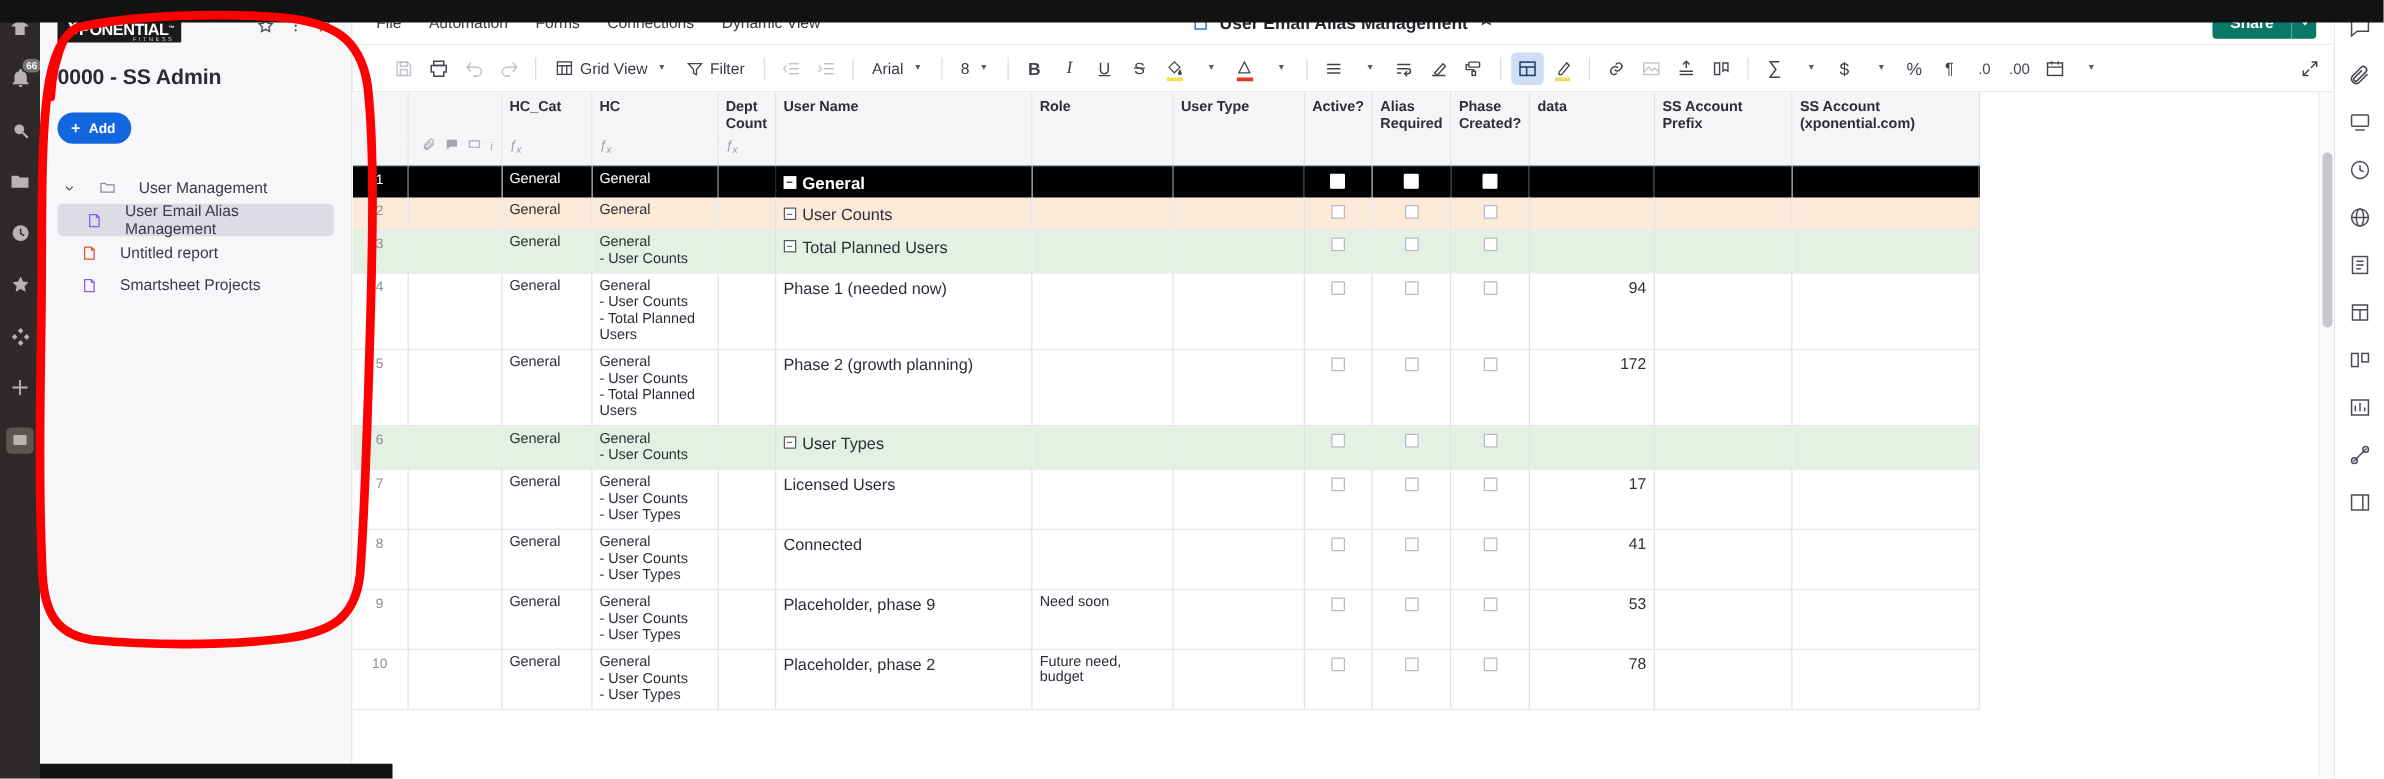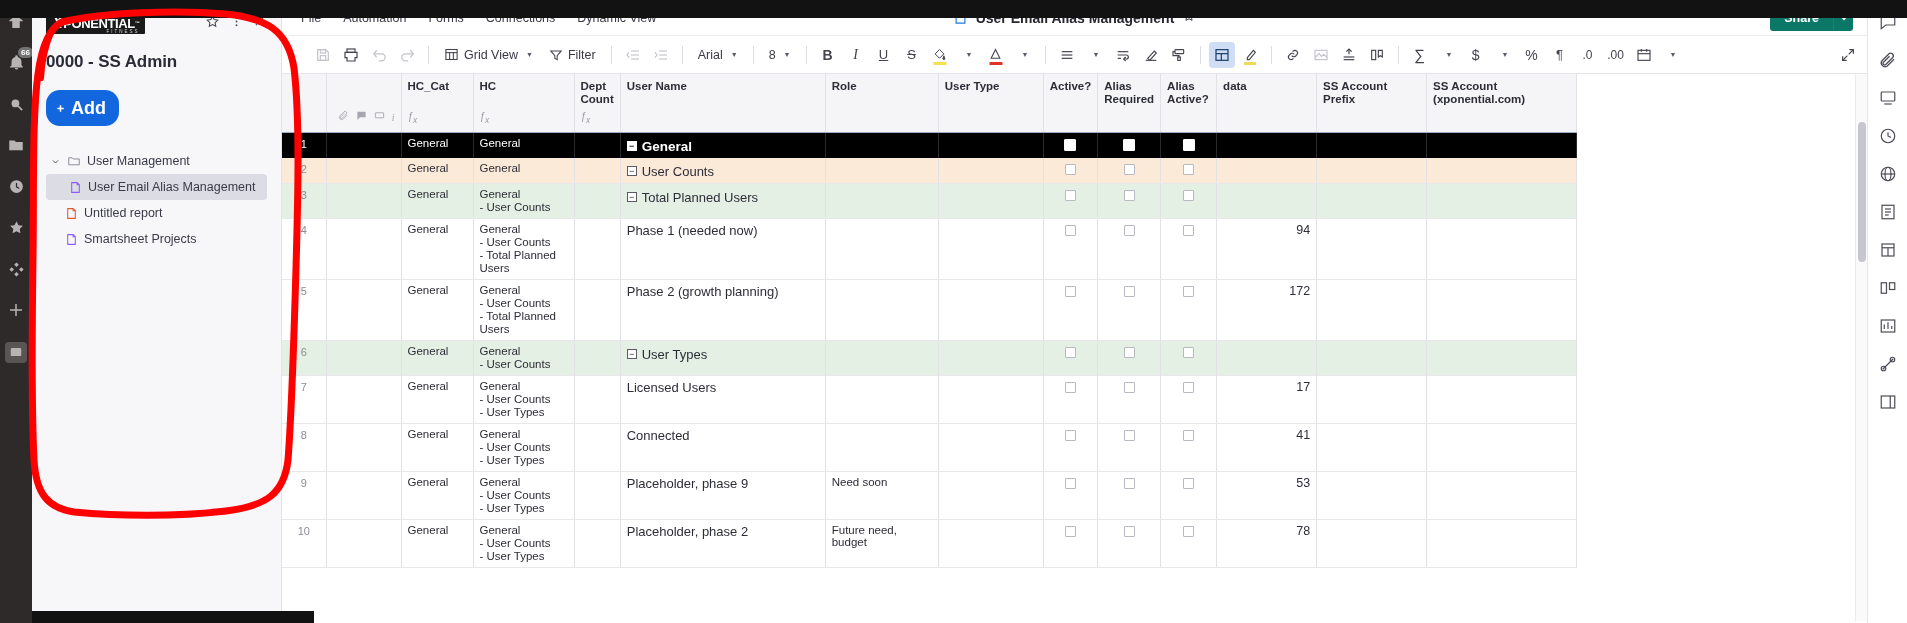--- a/index.html
+++ b/index.html
@@ -51,28 +51,28 @@
   .logo .lsub {
     position: absolute; bottom: 0px; right: 6px; font-size: 4.5px;
     letter-spacing: 2px; color: #d8d8d8; font-weight: 400;
   }
   .lp-head-actions { margin-left: auto; display: flex; align-items: center; gap: 10px; color: #4a4a55; }
   .lp-title {
     font-size: 17px; font-weight: 700; color: #2b2b38; margin-top: 18px; letter-spacing: -0.1px;
   }
   .add-btn {
     margin-top: 18px; background: #1267de; color: #fff; border: none;
-    border-radius: 14px; height: 36px; padding: 0 13px 0 9px;
-    font-size: 18px; font-weight: 700; display: inline-flex;
+    border-radius: 14px; height: 25px; padding: 0 13px 0 9px;
+    font-size: 11px; font-weight: 700; display: inline-flex;
     align-items: center; gap: 5px; cursor: pointer;
     font-family: "Liberation Sans", sans-serif;
   }
   .tree { margin-top: 22px; }
   .tree-row {
-    display: flex; align-items: center; height: 26px; gap: 6px;
+    display: flex; align-items: center; height: 26px; gap: 18px;
     font-size: 12.5px; color: #3a3a48; border-radius: 4px; cursor: pointer;
     padding: 0 6px;
   }
   .tree-row.sel { background: #dcdce4; }
   .tw { width: 11px; flex: 0 0 11px; display:flex; align-items:center; justify-content:center; color: #555; }
   .ico-folder { color: #8b8b99; display: flex; }
   .ico-sheet { color: #8b5cf6; display: flex; }
   .indent-1 { padding-left: 23px; }
   .indent-0 { padding-left: 4px; }
 
@@ -646,21 +646,21 @@
               <th class="rownum-h"></th>
               <th class="rownum-h"></th>
               <th>HC_Cat</th>
               <th>HC</th>
               <th>Dept Count</th>
               <th>User Name</th>
               <th>Role</th>
               <th>User Type</th>
               <th>Active?</th>
               <th>Alias Required</th>
-              <th>Alias Active?</th>
+              <th>Phase Created?</th>
               <th>data</th>
               <th>SS Account Prefix</th>
               <th>SS Account (xponential.com)</th>
             </tr>
             <tr class="hdr2">
               <th class="rownum-h"></th>
               <th class="rownum-h">
                 <div class="meta-icons">
                   <span>
                     <svg width="11" height="11" viewBox="0 0 24 24" fill="none" stroke="currentColor" stroke-width="1.8">

